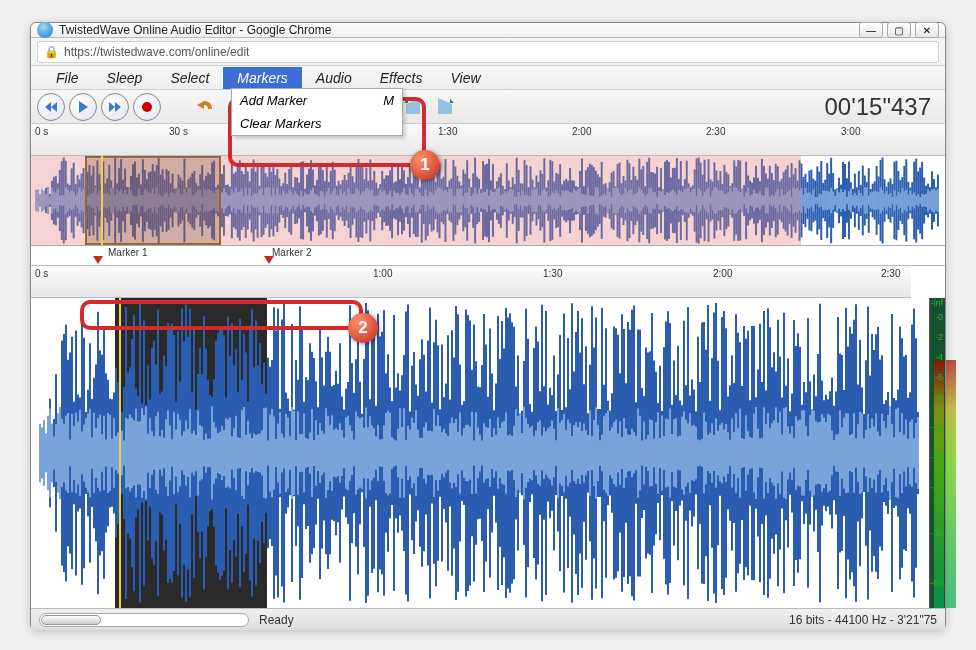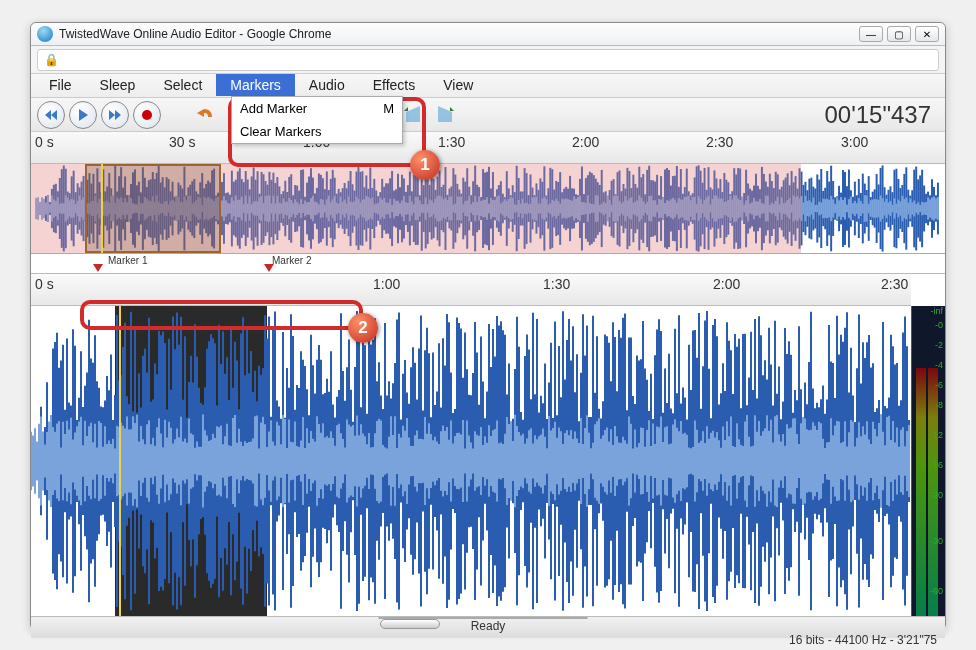--- a/index.html
+++ b/index.html
@@ -5,21 +5,21 @@
 * { margin: 0; padding: 0; box-sizing: border-box; }
 body { font-family: Arial, sans-serif; font-size: 12px; background: #f0f0f0; width: 976px; height: 650px; overflow: hidden; position: relative; }
 
 .window {
   position: absolute; left: 30px; top: 22px; width: 916px; height: 608px;
   background: #fff; border: 1px solid #888; border-radius: 6px;
   box-shadow: 0 2px 10px rgba(0,0,0,0.2);
 }
 
 .titlebar {
-  height: 23px; background: linear-gradient(#fdfdfe, #eef1f4);
+  height: 15px; background: linear-gradient(#fdfdfe, #eef1f4);
   border-bottom: 1px solid #bbb; border-radius: 6px 6px 0 0;
   display: flex; align-items: center; padding: 0 6px;
 }
 .titlebar .app-icon {
   width: 16px; height: 16px; border-radius: 50%;
   background: radial-gradient(circle at 40% 30%, #a0d8ef 0%, #3b96d6 70%);
   margin-right: 6px;
 }
 .titlebar .title { flex: 1; font-size: 12px; color: #222; }
 .titlebar .win-btns { display: flex; gap: 4px; }
@@ -34,21 +34,21 @@
   display: flex; align-items: center; padding: 2px 6px;
 }
 .url-box {
   flex: 1; height: 22px; background: #fff; border: 1px solid #ccc; border-radius: 3px;
   display: flex; align-items: center; padding: 0 6px; font-size: 12px; color: #555;
 }
 .lock-icon { margin-right: 5px; color: #777; }
 
 .menubar {
   height: 24px; background: linear-gradient(#f7f7f7,#eee); border-bottom: 1px solid #ccc;
-  display: flex; align-items: flex-start; padding: 0 4px; position: relative;
+  display: flex; align-items: flex-end; padding: 0 11px; position: relative; font-style: italic;
 }
 .menubar .menu { padding: 3px 14px; font-size: 14px; color: #222; cursor: pointer; }
 
 .dropdown {
   position: absolute; left: 200px; top: 22px; background: #fff;
   border: 1px solid #aaa; box-shadow: 2px 2px 4px rgba(0,0,0,0.2);
   width: 172px; z-index: 50;
 }
 .dropdown .item {
   padding: 4px 8px; font-size: 13px; display: flex; justify-content: space-between;
@@ -77,21 +77,21 @@
 .toolbar .tool-icon {
   width: 28px; height: 28px; margin: 0 2px; cursor: pointer;
   display: flex; align-items: center; justify-content: center;
 }
 .toolbar .timecode {
   margin-left: auto; font-size: 24px; font-family: Arial; color: #333; padding-right: 8px;
 }
 
 .ruler {
   height: 32px; background: linear-gradient(#fafafa,#e8e8e8); border-bottom: 1px solid #bbb;
-  position: relative; font-size: 14px; color: #333;
+  position: relative; font-size: 10px; color: #333;
 }
 .ruler .tick { position: absolute; top: 2px; }
 
 .overview {
   height: 90px; border-bottom: 1px solid #aaa; position: relative; background: #fff;
 }
 .overview .selection {
   position: absolute; left: 0; top: 0; height: 100%; background: rgba(230,130,130,0.35);
 }
 .overview .viewport {
@@ -110,33 +110,33 @@
 }
 
 .main-area { display: flex; height: 310px; }
 .main-wave { flex: 1; position: relative; background: #fff; overflow: hidden; }
 .main-wave .selection {
   position: absolute; top: 0; bottom: 0; background: #2a2a2a;
 }
 .main-wave .cursor { position: absolute; top:0; bottom:0; width: 2px; background: #ecd246; }
 
 .meter {
-  width: 34px; background: #0f172a; position: relative; border-left: 1px solid #555;
+  width: 16px; background: #14532d; position: relative; border-left: 1px solid #555;
 }
 .meter .scale { position: absolute; right: 2px; font-size: 9px; color: #3a3; }
 .meter .bar {
   position: absolute; left: 4px; width: 10px; bottom: 0; top: 20%;
   background: linear-gradient(to top, #0a5, #6c0 60%, #aa0 80%, #a00);
   opacity: 0.7;
 }
 .meter .bar.r { left: 16px; }
 
 .status {
   height: 22px; background: linear-gradient(#f0f0f0,#ddd); border-top: 1px solid #bbb;
-  display: flex; align-items: center; font-size: 12px; color: #333; padding: 0 8px; flex-direction: column;
+  display: flex; align-items: center; font-size: 12px; color: #333; padding: 0 8px;
 }
 .status .scroll {
   width: 210px; height: 14px; background: #fff; border: 1px solid #aaa; border-radius: 7px;
   margin-right: 10px; position: relative;
 }
 .status .thumb {
   position: absolute; left: 1px; top: 1px; height: 10px; width: 60px;
   background: linear-gradient(#fff,#ccc); border: 1px solid #999; border-radius: 5px;
 }
 .status .right { margin-left: auto; }
@@ -169,20 +169,21 @@
     <div class="win-btns">
       <div>—</div>
       <div>▢</div>
       <div>✕</div>
     </div>
   </div>
 
   <div class="url-bar">
     <div class="url-box">
       <span class="lock-icon">🔒</span>
+      <span>https://twistedwave.com/online/edit</span>
     </div>
   </div>
 
   <div class="menubar">
     <div class="menu">File</div>
     <div class="menu">Sleep</div>
     <div class="menu">Select</div>
     <div class="menu" style="background:#3b6fd6;color:#fff">Markers</div>
     <div class="menu">Audio</div>
     <div class="menu">Effects</div>

